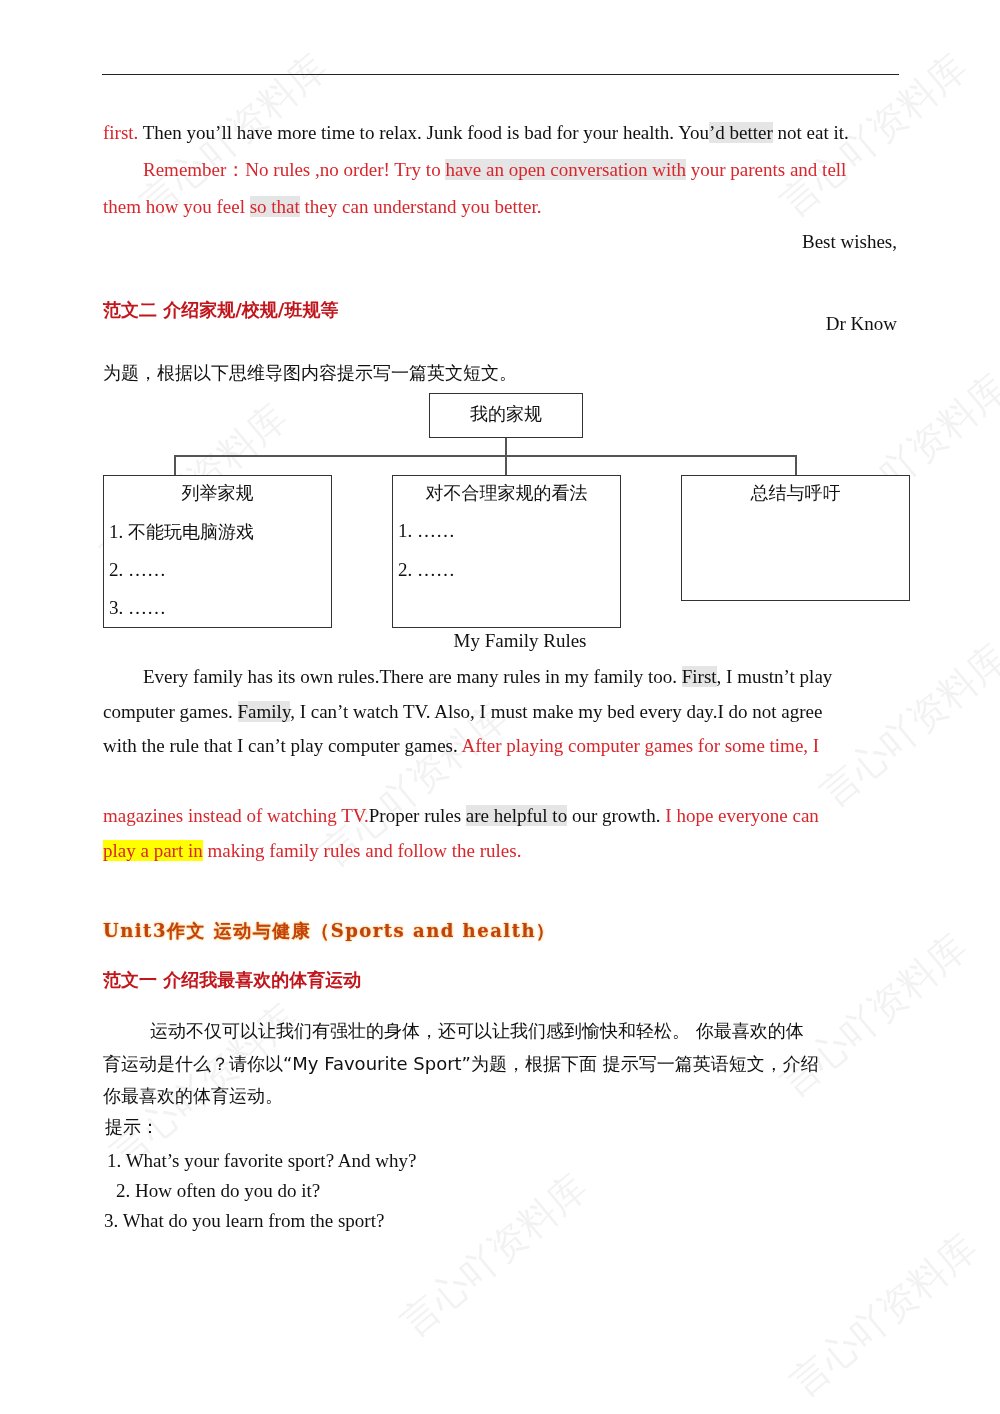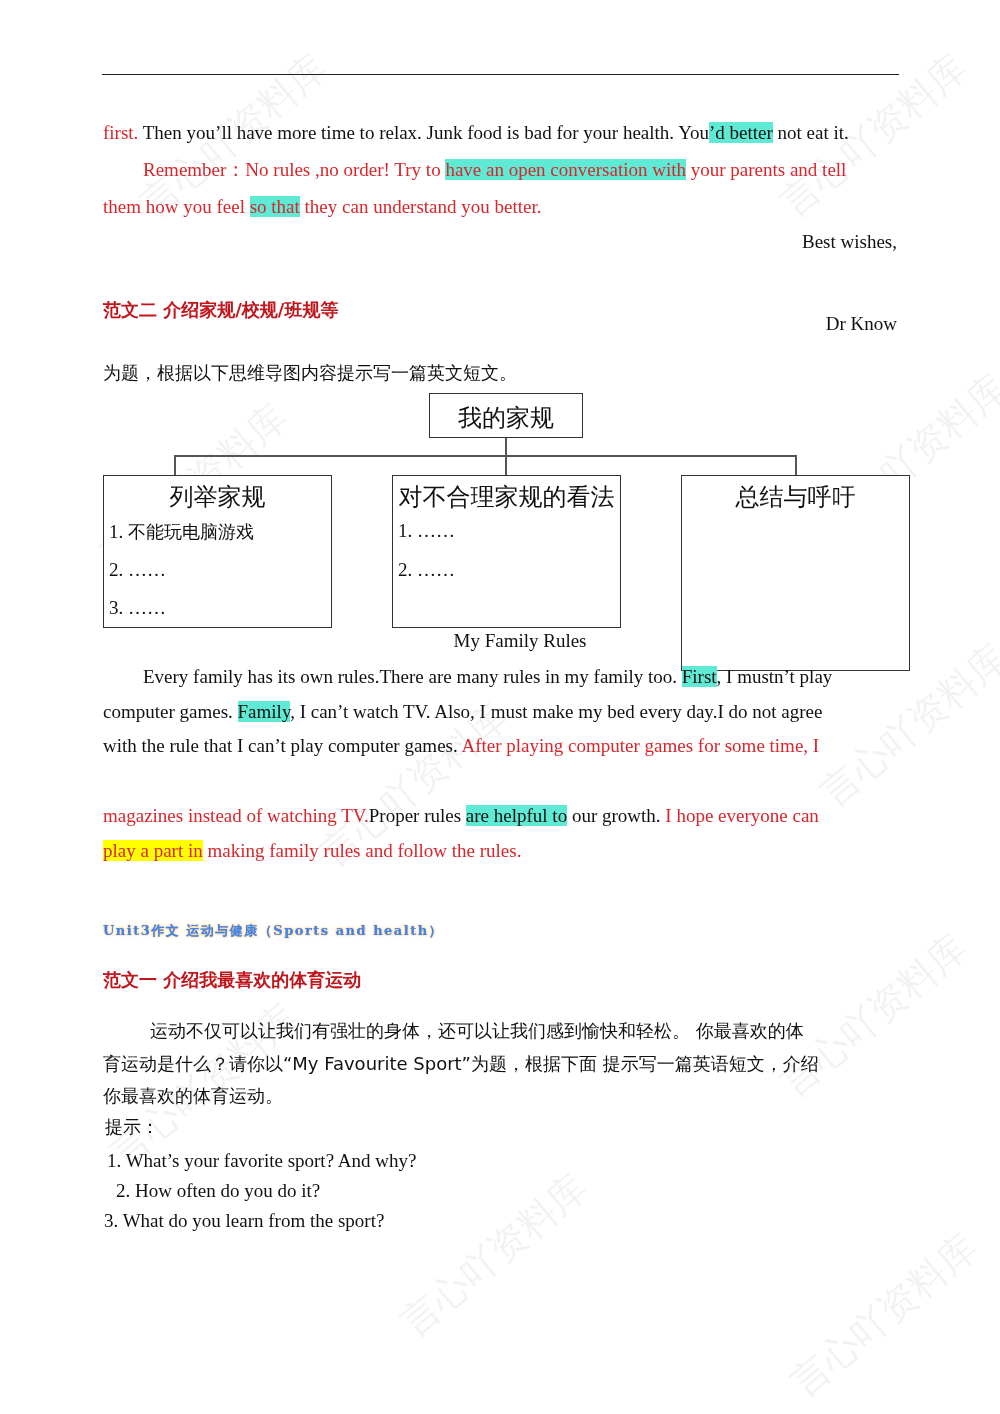--- a/index.html
+++ b/index.html
@@ -2,31 +2,31 @@
 <html><head>
 <meta charset="utf-8">
 <style>
   html, body { margin: 0; padding: 0; background: #ffffff; }
   body { width: 1000px; height: 1414px; position: relative; overflow: hidden;
          font-family: "Liberation Serif", "DejaVu Serif", serif; color: #111; }
   .page { position: absolute; left: 0; top: 0; width: 1000px; height: 1414px; }
   .header-rule { position: absolute; left: 102px; top: 74px; width: 797px; height: 0; border-top: 1.5px solid #222; }
   .line { position: absolute; left: 103px; font-size: 19px; line-height: 24px; white-space: nowrap; }
   .red { color: #d9262c; text-align: right; }
-  .hl { background: #5eead4; }
+  .hl { background: #e5e5e5; }
   .hl-red { background: #ffff00; color: #d9262c; }
   .right { position: absolute; right: 103px; font-size: 19px; line-height: 24px; text-align: right; }
   .sec-title { position: absolute; left: 103px; font-family: "DejaVu Sans", sans-serif; font-weight: bold;
                color: #c0161c; font-size: 18px; line-height: 24px; }
   .unit-title { position: absolute; left: 103px; top: 919px; font-family: "DejaVu Serif", serif; font-weight: bold;
-                color: #3b82f6; font-size: 13px; letter-spacing: 1.5px; line-height: 24px;
+                color: #c2410c; font-size: 18px; letter-spacing: 1.5px; line-height: 24px;
                 text-shadow: 0 0 3px #f5c46a, 0 0 1px #e8a24a; }
   .zh { font-family: "DejaVu Sans", sans-serif; font-size: 18px; }
   .box { position: absolute; border: 1.5px solid #333; background: #fff; box-sizing: border-box; }
-  .box-title { font-family: "DejaVu Sans", sans-serif; font-size: 24px; text-align: center; margin-top: 5px; }
+  .box-title { font-family: "DejaVu Sans", sans-serif; font-size: 18px; text-align: center; margin-top: 5px; }
   .box-item { position: absolute; left: 5px; font-size: 19px; font-family: "Liberation Serif", serif; }
   .box-item .zh-in { font-family: Liberation Sans, sans-serif; font-size: 18px; }
   .connector { position: absolute; background: #555; }
   .caption { position: absolute; top: 630px; left: 0; width: 1040px; text-align: center; font-size: 19px; }
   .footer { position: absolute; top: 1311px; left: 0; width: 1000px; text-align: center;
             font-family: "DejaVu Sans", sans-serif; font-size: 16px; color: #222; }
   .wm { position: absolute; font-family: "DejaVu Sans", sans-serif; font-size: 38px; color: rgba(0,0,0,0.05);
         transform: rotate(-40deg); white-space: nowrap; pointer-events: none; }
 </style>
 </head>
@@ -77,21 +77,21 @@
     <div class="box-item" style="top:83px;">2. ……</div>
     <div class="box-item" style="top:121px;">3. ……</div>
   </div>
 
   <div class="box" style="left:392px;top:475px;width:229px;height:153px;">
     <div class="box-title">对不合理家规的看法</div>
     <div class="box-item" style="top:44px;">1. ……</div>
     <div class="box-item" style="top:83px;">2. ……</div>
   </div>
 
-  <div class="box" style="left:681px;top:475px;width:229px;height:196px;">
+  <div class="box" style="left:681px;top:475px;width:229px;height:126px;">
     <div class="box-title">总结与呼吁</div>
   </div>
 
   <div class="caption">My Family Rules</div>
 
   <div class="line" style="top:665px;left:143px;">
     <span>Every family has its own rules.There are many rules in my family too. </span><span class="hl">First</span><span>, I mustn’t play</span>
   </div>
   <div class="line" style="top:700px;">
     <span>computer games. </span><span class="hl">Family</span><span>, I can’t watch TV. Also, I must make my bed every day.I do not agree</span>

